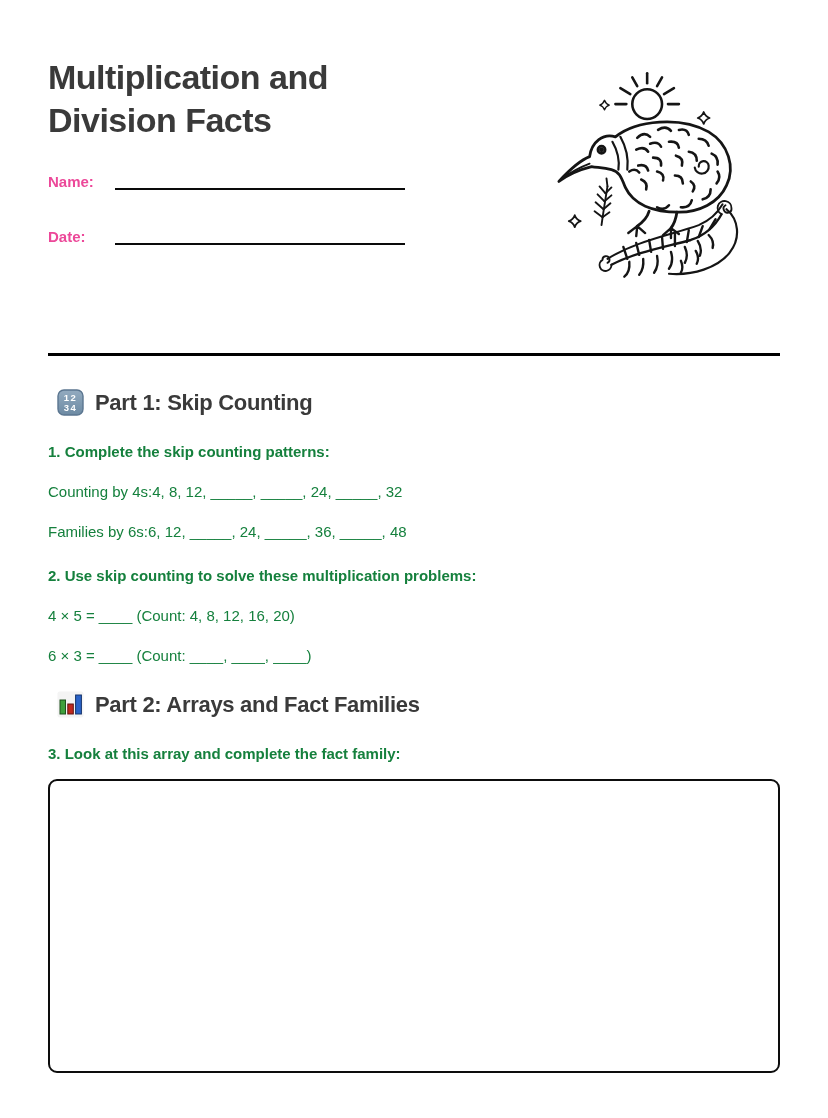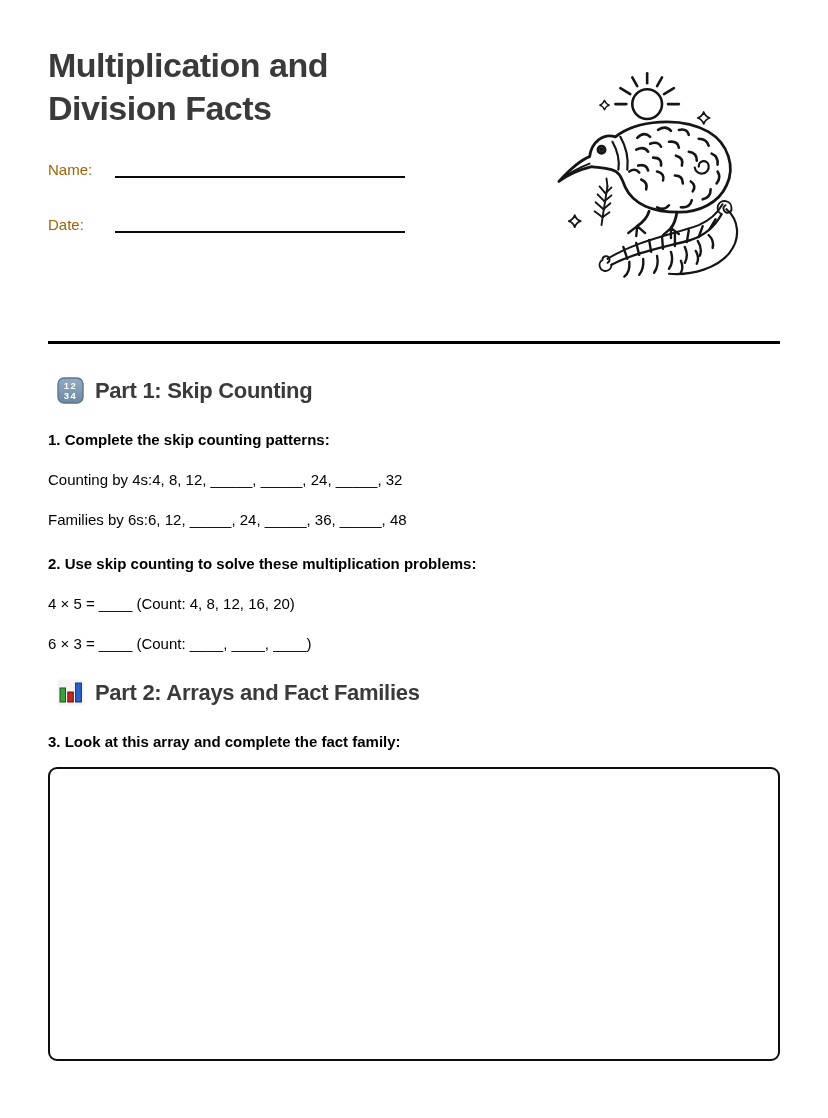--- a/index.html
+++ b/index.html
@@ -10,47 +10,47 @@
     height: 1118px;
     background: #fff;
     overflow: hidden;
     font-family: "Liberation Sans", sans-serif;
     color: #111;
   }
   .content { padding: 0 48px; }
 
   .doc-title {
     margin: 0;
-    padding-top: 44px;
+    padding-top: 56px;
     font-size: 34px;
     line-height: 1.25;
     font-weight: 700;
     color: #3a3a3a;
     letter-spacing: -0.5px;
     width: 430px;
   }
 
   .field-row { display: flex; align-items: flex-end; height: 25px; }
   .field-row.name { margin-top: 24px; }
   .field-row.date { margin-top: 30px; }
-  .field-label { font-weight: 400; font-size: 15px; width: 67px; color: #a16207; }
+  .field-label { font-weight: 700; font-size: 15px; width: 67px; color: #ec4899; }
   .field-line { width: 290px; height: 21px; border-bottom: 2px solid #0a0a0a; }
 
   .divider { margin: 108px 0 0 0; border: none; border-top: 3px solid #000; }
 
   .section-heading {
     display: flex; align-items: center; gap: 11px;
     margin: 33px 0 0 9px;
     font-size: 22px; font-weight: 700; color: #3a3a3a;
     letter-spacing: -0.3px;
   }
   .section-icon { width: 27px; height: 27px; display: inline-flex; flex: 0 0 auto; }
   .section-icon svg { width: 100%; height: 100%; }
 
-  p { font-size: 15px; color: #000000; }
+  p { font-size: 15px; color: #15803d; }
   p.q { font-weight: 700; margin: 27px 0 0; }
   p.seq { margin: 23px 0 0; }
   p.prob { margin: 23px 0 0; }
   .seq-label { font-weight: 400; }
 
   .heading-p2 { margin-top: 27px; }
   .q3 { margin-top: 26px; }
 
   .array-box {
     margin-top: 17px;

